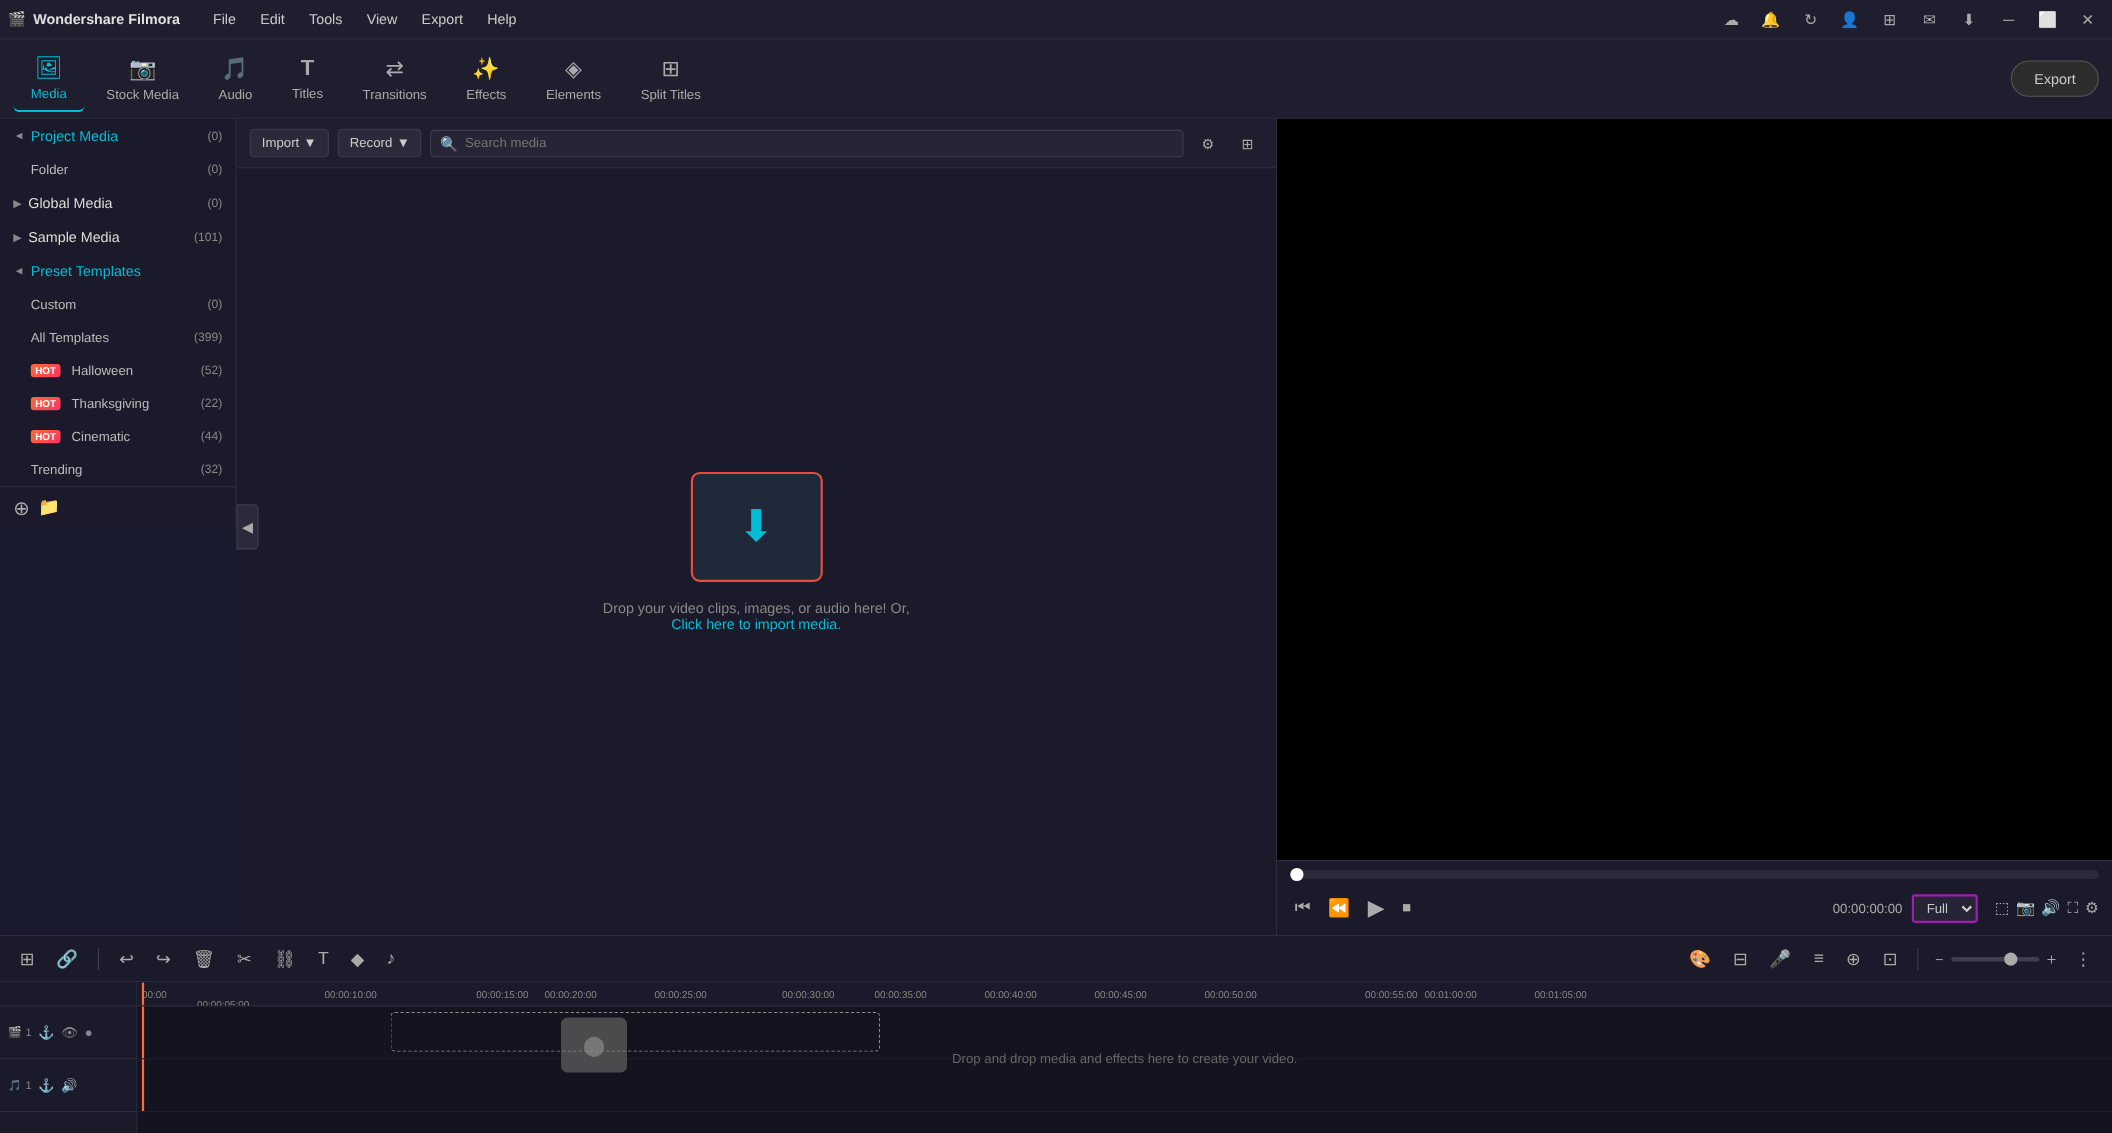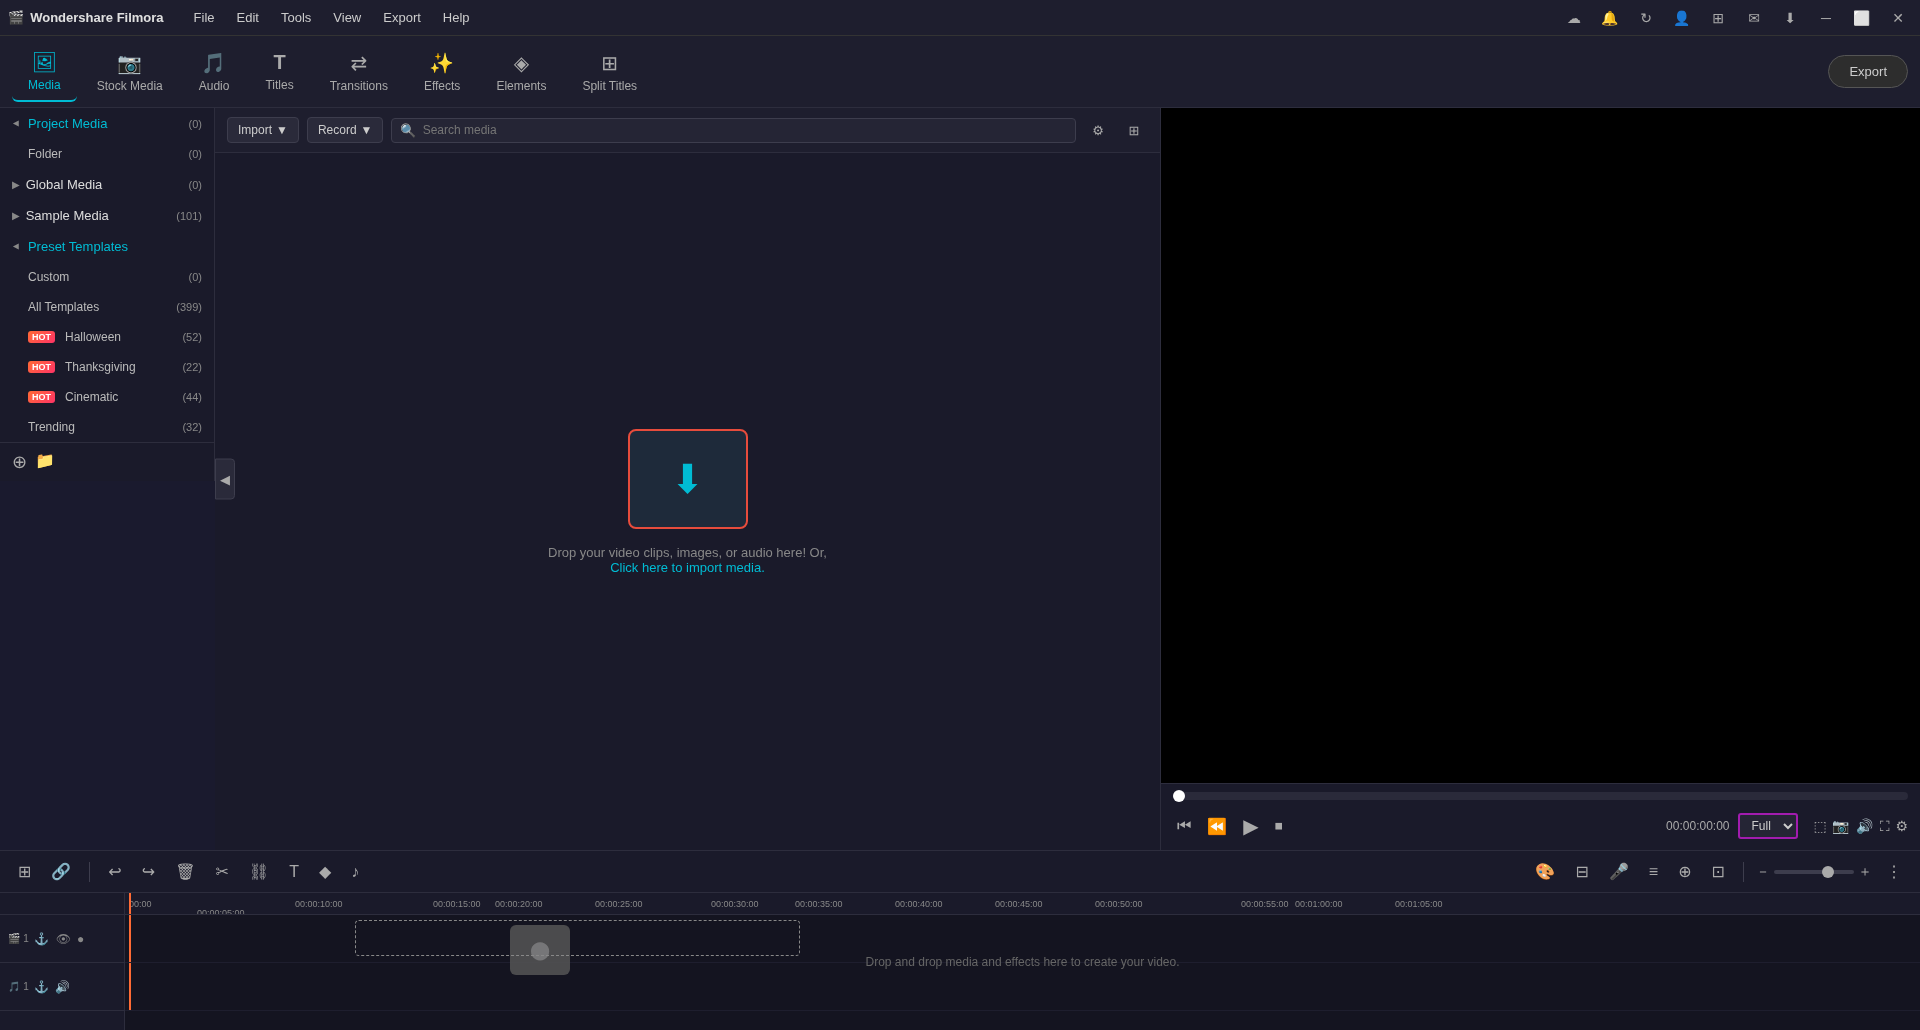--- a/index.html
+++ b/index.html
@@ -375,21 +375,21 @@
           <span style="font-size:10px; color:#888;">🎵 1</span>
           <span style="font-size:12px; color:#888;">⚓</span>
           <span style="font-size:12px; color:#888;">🔊</span>
         </div>
       </div>
 
       <div id="track-area">
 
         <div id="time-ruler">
           <span style="font-size:9px; color:#888; position:absolute; left:4px;">00:00</span>
-          <span style="font-size:9px; color:#888; position:absolute; left:72px;margin-top:19px;">00:00:05:00</span>
+          <span style="font-size:9px; color:#888; position:absolute; left:54px;margin-top:19px;">00:00:05:00</span>
           <span style="font-size:9px; color:#888; position:absolute; left:170px;">00:00:10:00</span>
           <span style="font-size:9px; color:#888; position:absolute; left:270px;margin-left:38px;">00:00:15:00</span>
           <span style="font-size:9px; color:#888; position:absolute; left:370px;">00:00:20:00</span>
           <span style="font-size:9px; color:#888; position:absolute; left:470px;">00:00:25:00</span>
           <span style="font-size:9px; color:#888; position:absolute; left:586px;">00:00:30:00</span>
           <span style="font-size:9px; color:#888; position:absolute; left:670px;">00:00:35:00</span>
           <span style="font-size:9px; color:#888; position:absolute; left:770px;">00:00:40:00</span>
           <span style="font-size:9px; color:#888; position:absolute; left:870px;">00:00:45:00</span>
           <span style="font-size:9px; color:#888; position:absolute; left:970px;">00:00:50:00</span>
           <span style="font-size:9px; color:#888; position:absolute; left:1070px;margin-left:46px;">00:00:55:00</span>

